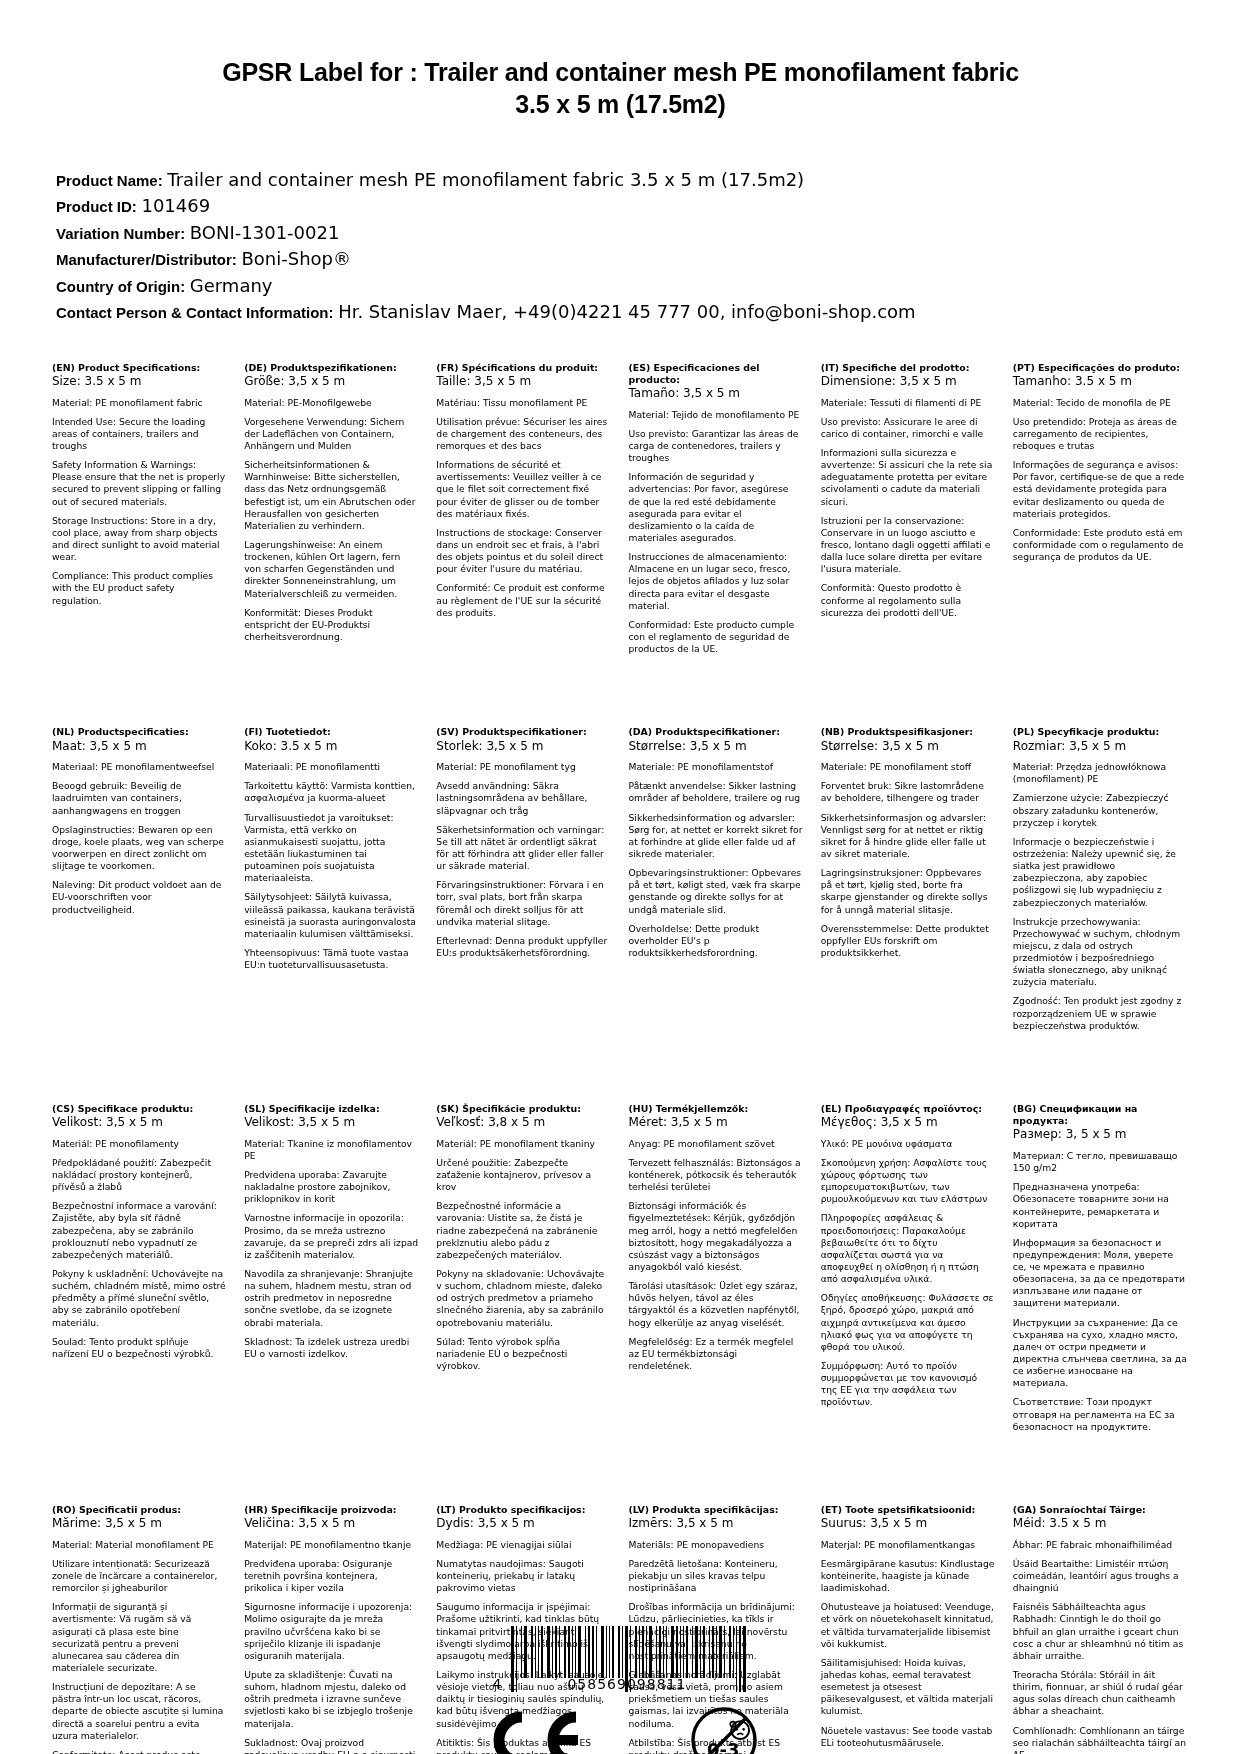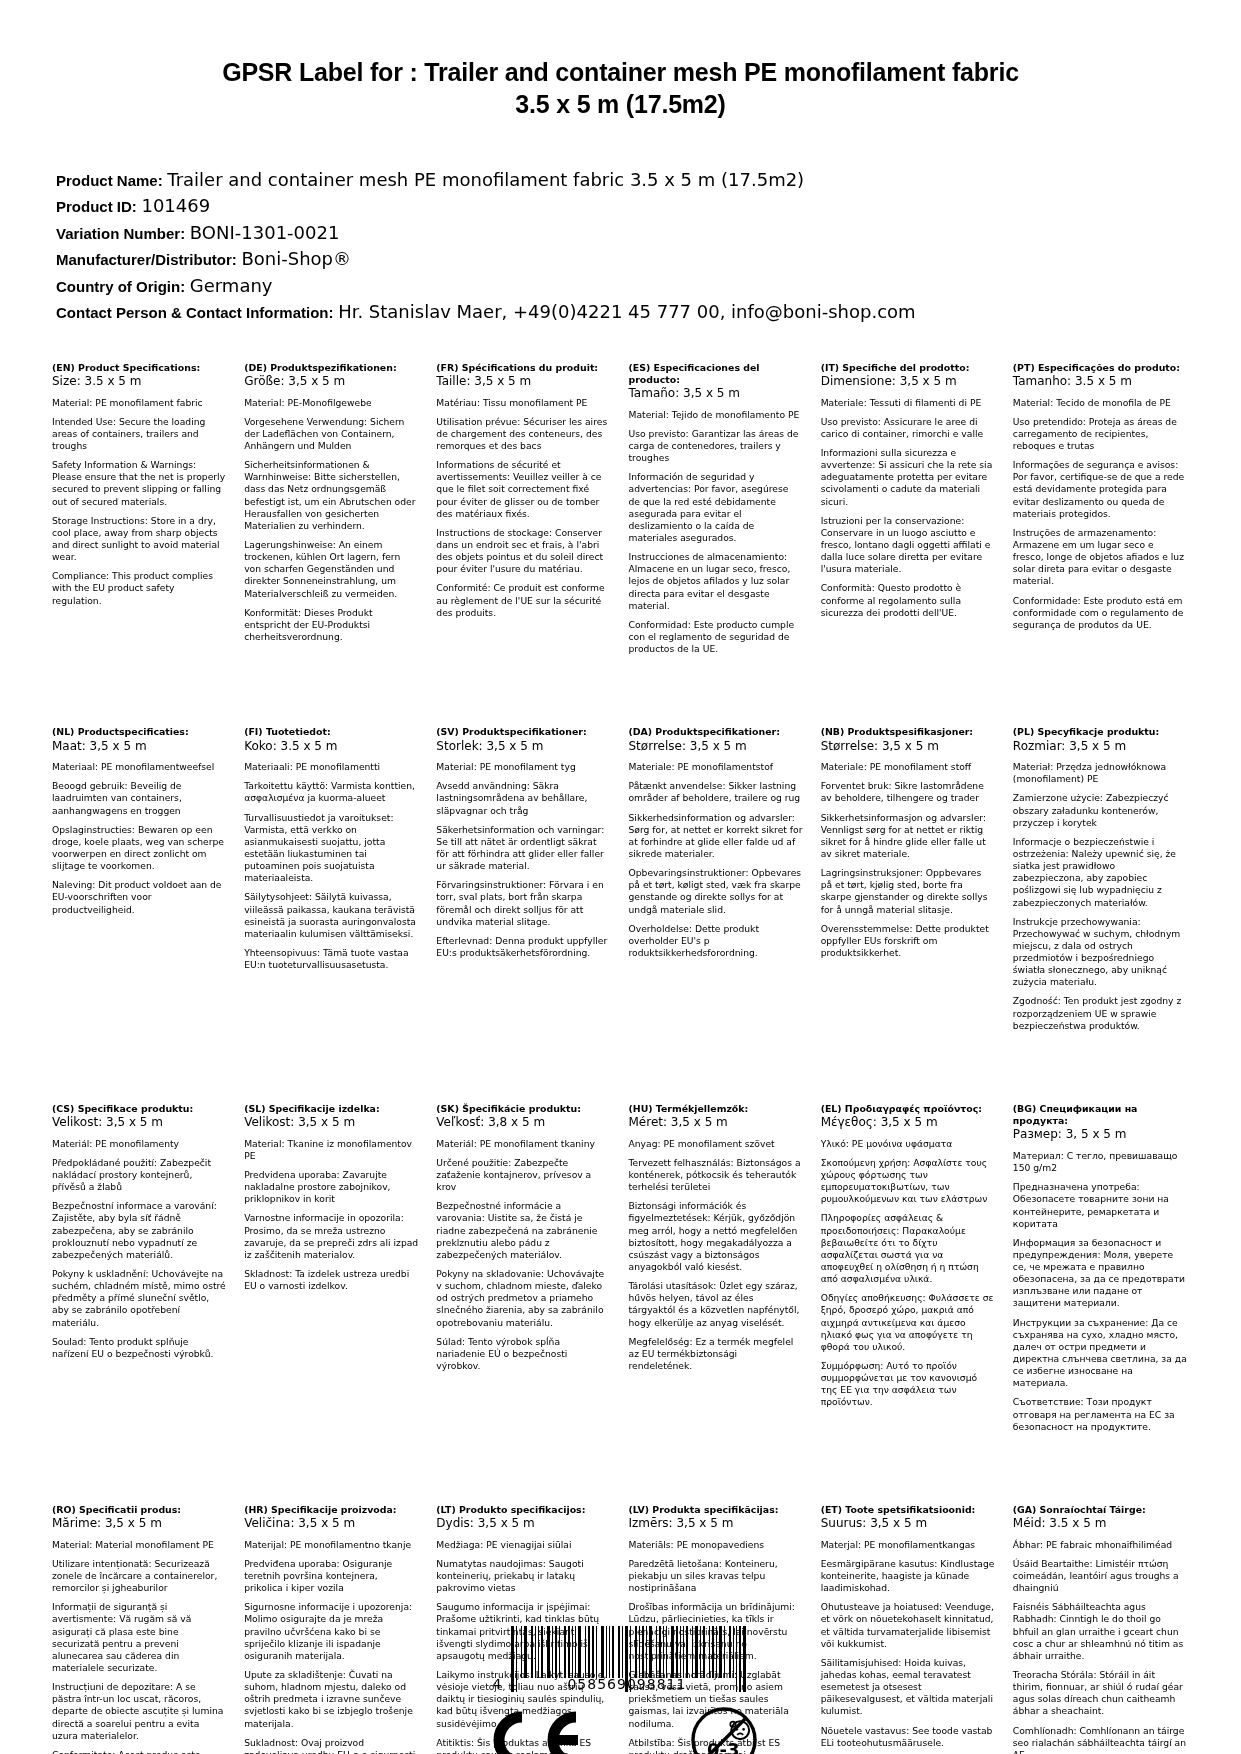--- a/index.html
+++ b/index.html
@@ -206,21 +206,20 @@
         <p>Informazioni sulla sicurezza e avvertenze: Si assicuri che la rete sia adeguatamente protetta per evitare scivolamenti o cadute da materiali sicuri.</p>
         <p>Istruzioni per la conservazione: Conservare in un luogo asciutto e fresco, lontano dagli oggetti affilati e dalla luce solare diretta per evitare l'usura materiale.</p>
         <p>Conformità: Questo prodotto è conforme al regolamento sulla sicurezza dei prodotti dell'UE.</p>
       </div>
       <div class="cell">
         <div class="cell-head">(PT) Especificações do produto:</div>
         <div class="cell-sub">Tamanho: 3.5 x 5 m</div>
         <p>Material: Tecido de monofila de PE</p>
         <p>Uso pretendido: Proteja as áreas de carregamento de recipientes, reboques e trutas</p>
         <p>Informações de segurança e avisos: Por favor, certifique-se de que a rede está devidamente protegida para evitar deslizamento ou queda de materiais protegidos.</p>
-        <p>Instruções de armazenamento: Armazene em um lugar seco e fresco, longe de objetos afiados e luz solar direta para evitar o desgaste material.</p>
         <p>Conformidade: Este produto está em conformidade com o regulamento de segurança de produtos da UE.</p>
       </div>
       <div class="row-spacer"></div>
       <div class="cell">
         <div class="cell-head">(NL) Productspecificaties:</div>
         <div class="cell-sub">Maat: 3,5 x 5 m</div>
         <p>Materiaal: PE monofilamentweefsel</p>
         <p>Beoogd gebruik: Beveilig de laadruimten van containers, aanhangwagens en troggen</p>
         <p>Opslaginstructies: Bewaren op een droge, koele plaats, weg van scherpe voorwerpen en direct zonlicht om slijtage te voorkomen.</p>
         <p>Naleving: Dit product voldoet aan de EU-voorschriften voor productveiligheid.</p>
@@ -279,20 +278,21 @@
         <p>Bezpečnostní informace a varování: Zajistěte, aby byla síť řádně zabezpečena, aby se zabránilo proklouznutí nebo vypadnutí ze zabezpečených materiálů.</p>
         <p>Pokyny k uskladnění: Uchovávejte na suchém, chladném místě, mimo ostré předměty a přímé sluneční světlo, aby se zabránilo opotřebení materiálu.</p>
         <p>Soulad: Tento produkt splňuje nařízení EU o bezpečnosti výrobků.</p>
       </div>
       <div class="cell">
         <div class="cell-head">(SL) Specifikacije izdelka:</div>
         <div class="cell-sub">Velikost: 3,5 x 5 m</div>
         <p>Material: Tkanine iz monofilamentov PE</p>
         <p>Predvidena uporaba: Zavarujte nakladalne prostore zabojnikov, priklopnikov in korit</p>
         <p>Varnostne informacije in opozorila: Prosimo, da se mreža ustrezno zavaruje, da se prepreči zdrs ali izpad iz zaščitenih materialov.</p>
+        <p>Navodila za shranjevanje: Shranjujte na suhem, hladnem mestu, stran od ostrih predmetov in neposredne sončne svetlobe, da se izognete obrabi materiala.</p>
         <p>Skladnost: Ta izdelek ustreza uredbi EU o varnosti izdelkov.</p>
       </div>
       <div class="cell">
         <div class="cell-head">(SK) Špecifikácie produktu:</div>
         <div class="cell-sub">Veľkosť: 3,8 x 5 m</div>
         <p>Materiál: PE monofilament tkaniny</p>
         <p>Určené použitie: Zabezpečte zaťaženie kontajnerov, prívesov a krov</p>
         <p>Bezpečnostné informácie a varovania: Uistite sa, že čistá je riadne zabezpečená na zabránenie preklznutiu alebo pádu z zabezpečených materiálov.</p>
         <p>Pokyny na skladovanie: Uchovávajte v suchom, chladnom mieste, ďaleko od ostrých predmetov a priameho slnečného žiarenia, aby sa zabránilo opotrebovaniu materiálu.</p>
         <p>Súlad: Tento výrobok spĺňa nariadenie EÚ o bezpečnosti výrobkov.</p>

